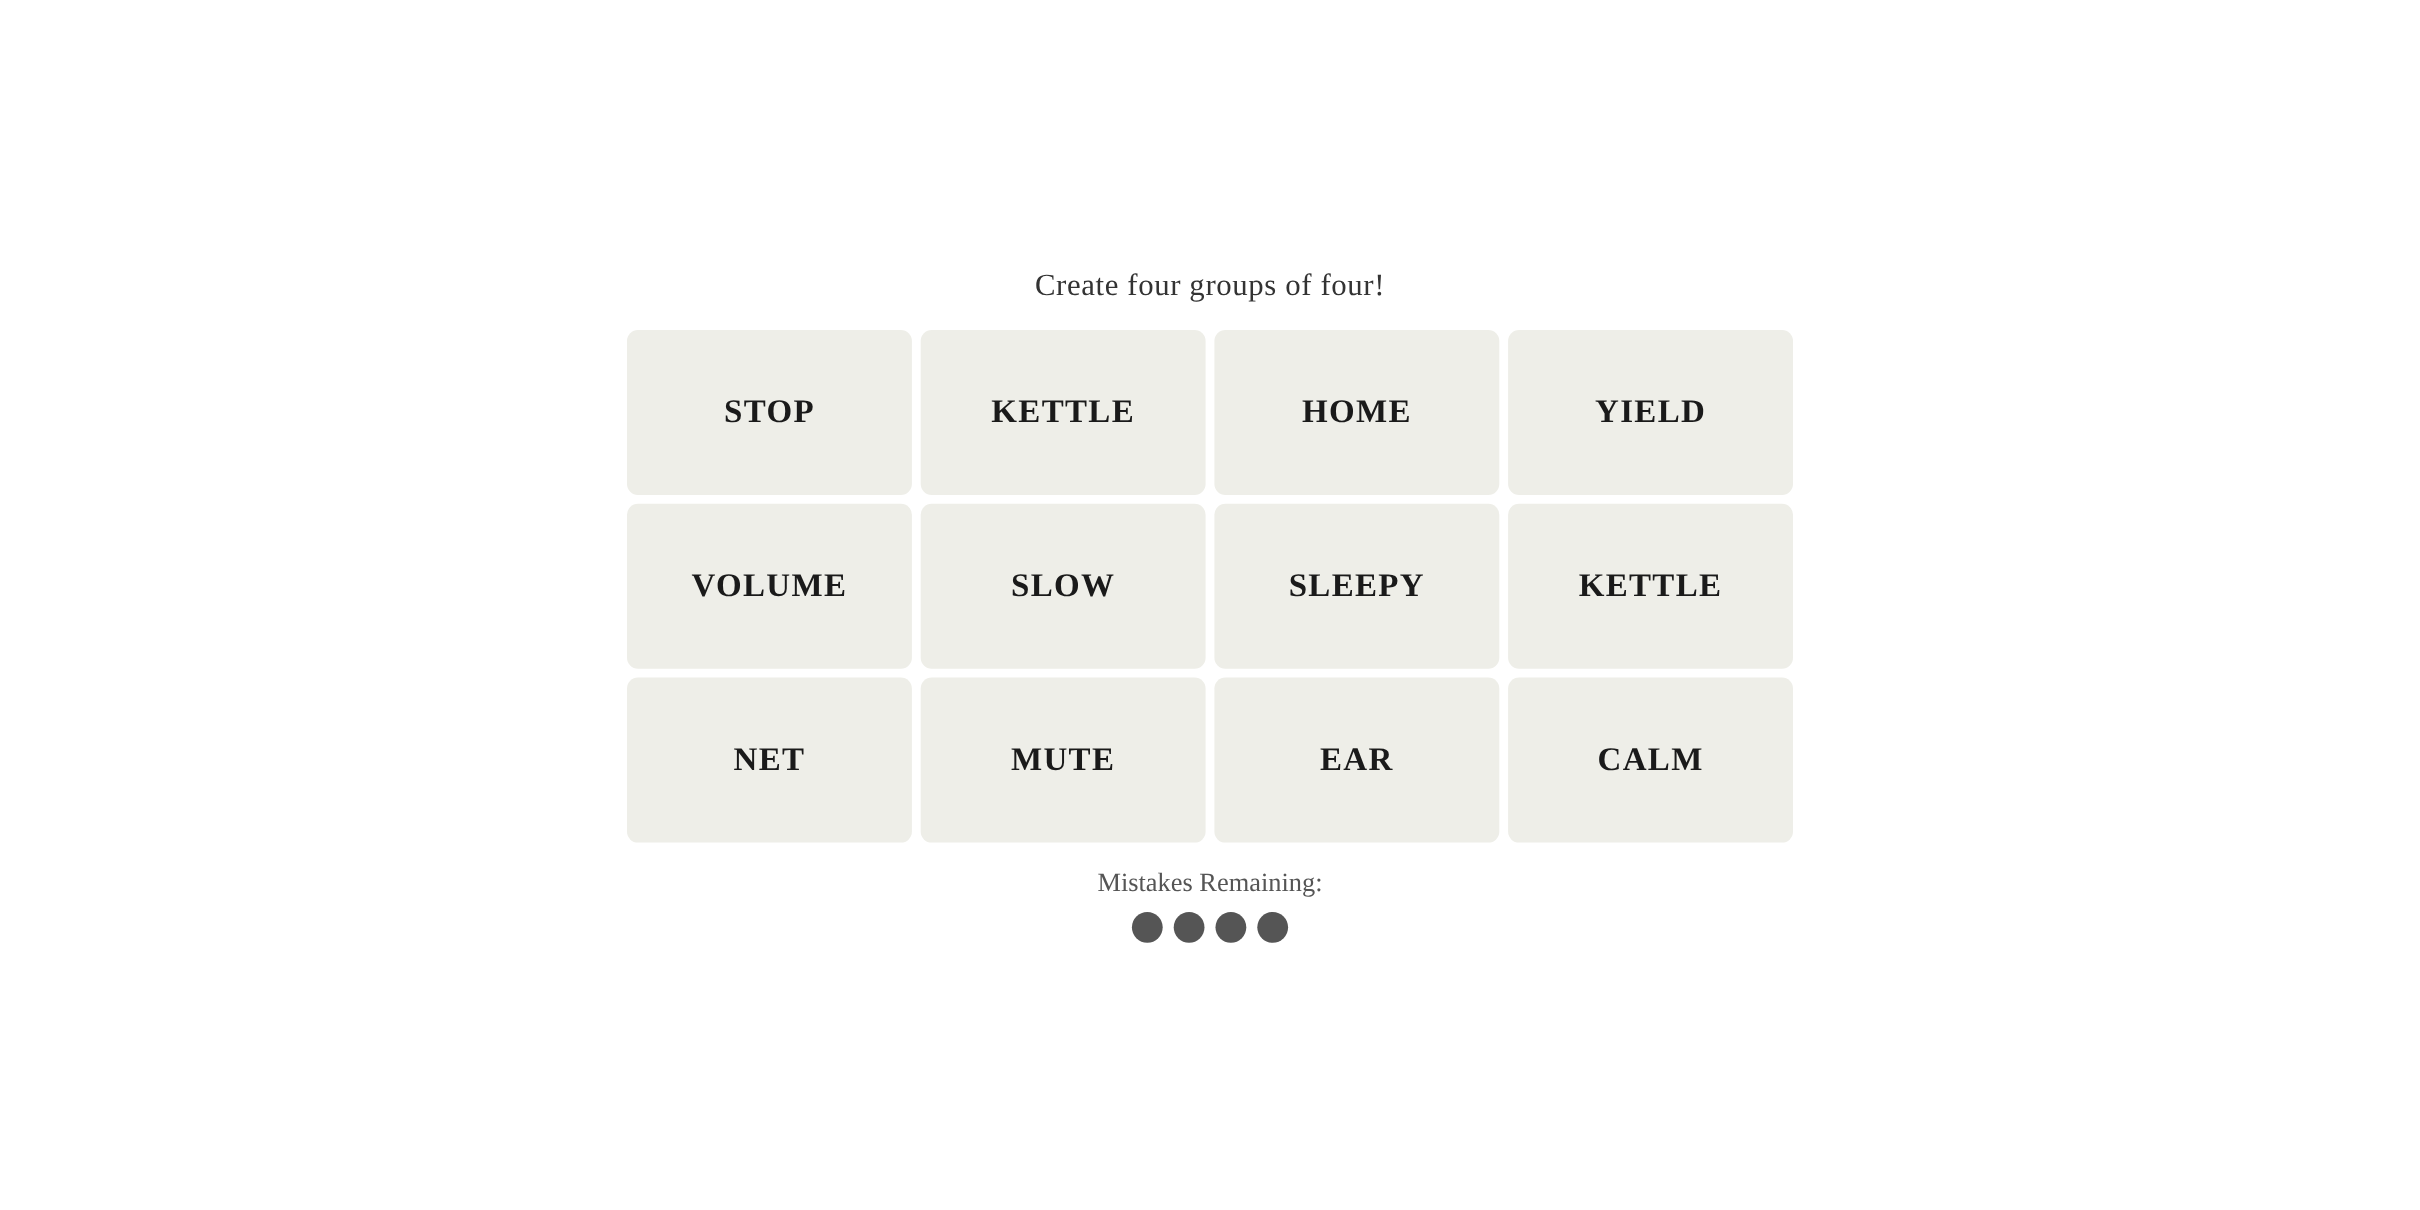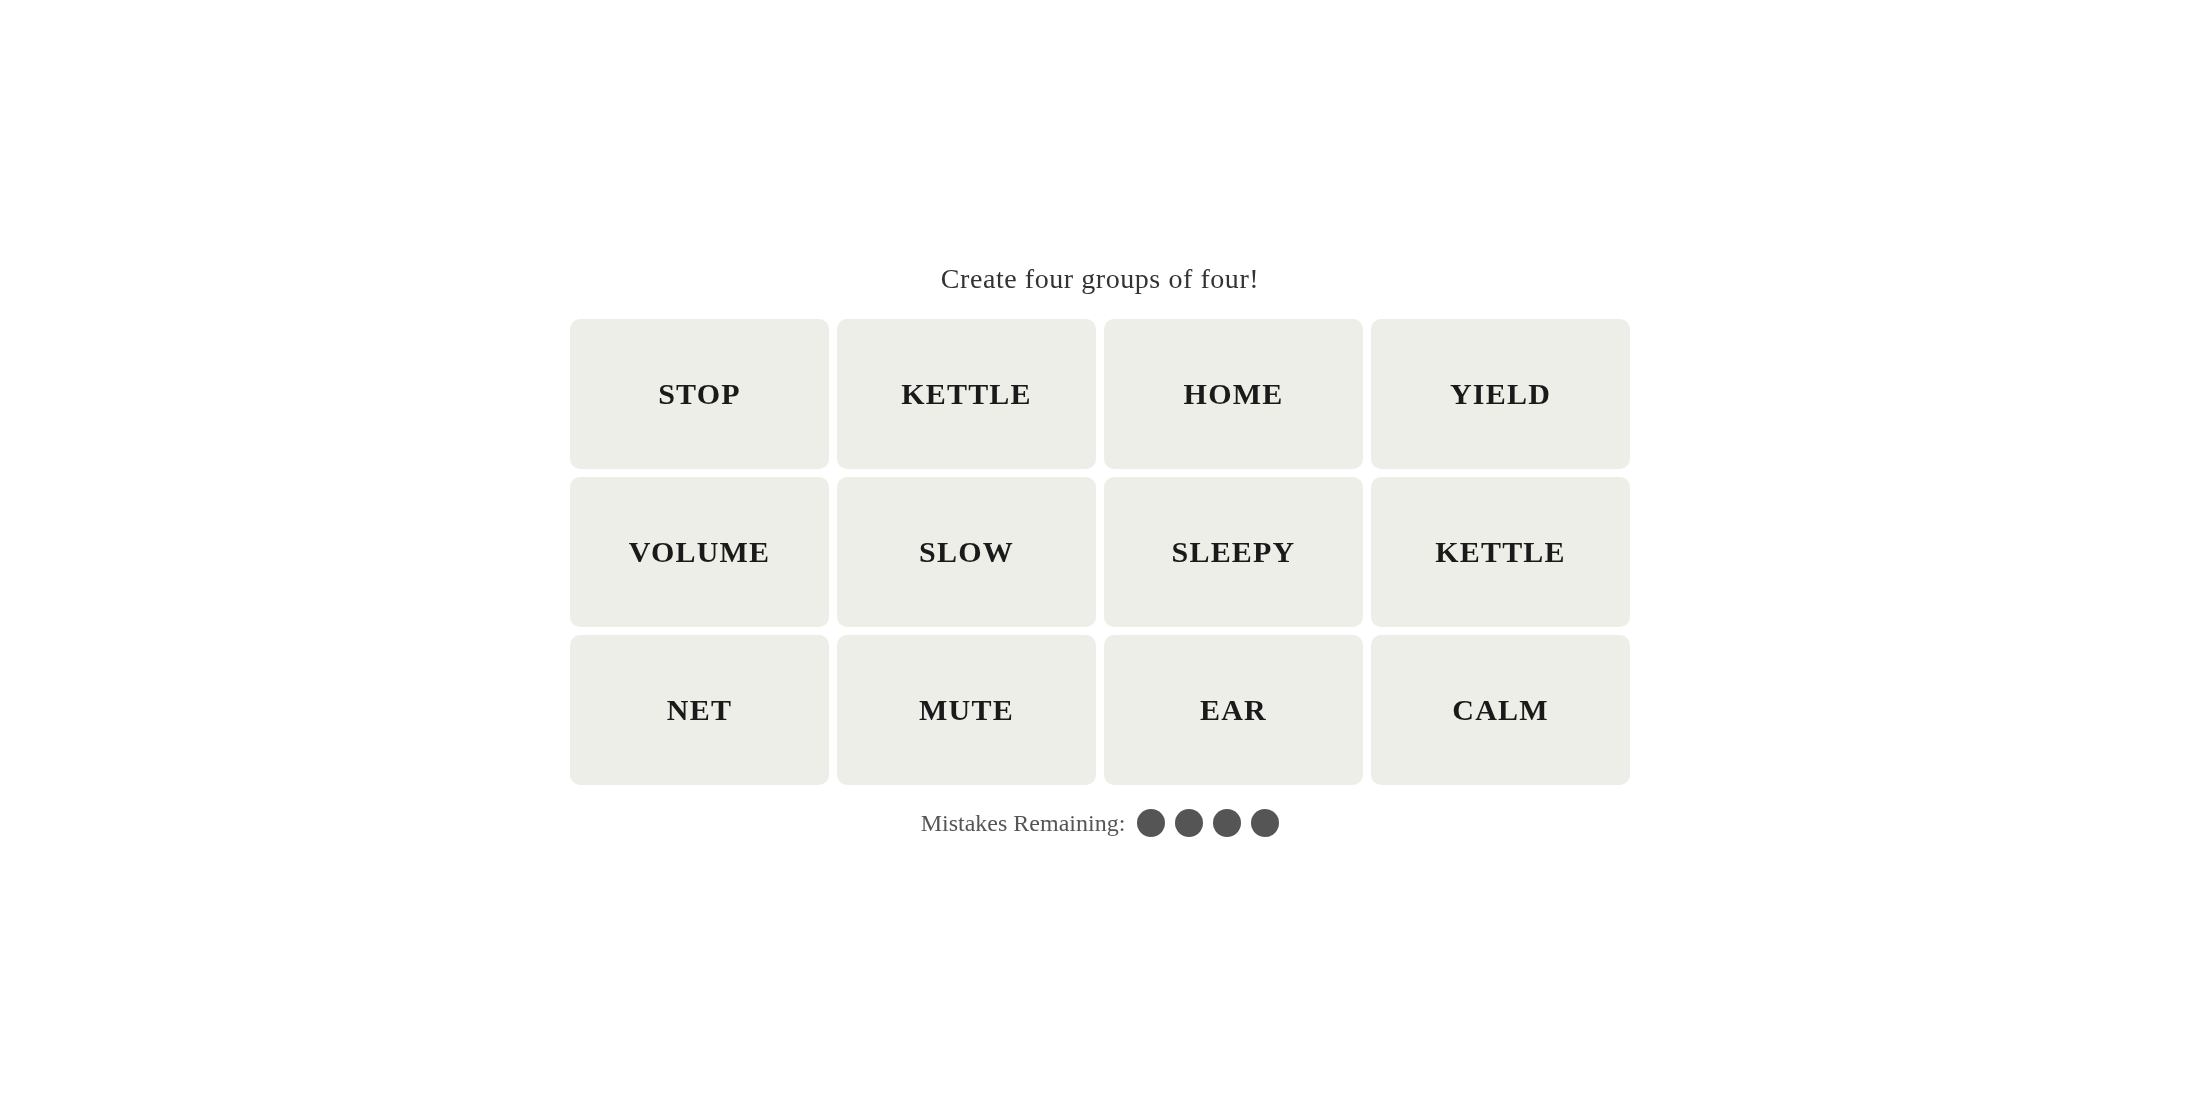--- a/index.html
+++ b/index.html
@@ -60,20 +60,21 @@
       color: #1a1a1a;
       letter-spacing: 0.04em;
       font-family: Georgia, serif;
     }
 
     .mistakes-row {
       display: flex;
       align-items: center;
       gap: 12px;
       margin-top: 0;
+      flex-direction: column;
     }
 
     .mistakes-label {
       font-size: 24px;
       color: #555555;
       font-family: Georgia, serif;
     }
 
     .mistakes-dots {
       display: flex;

